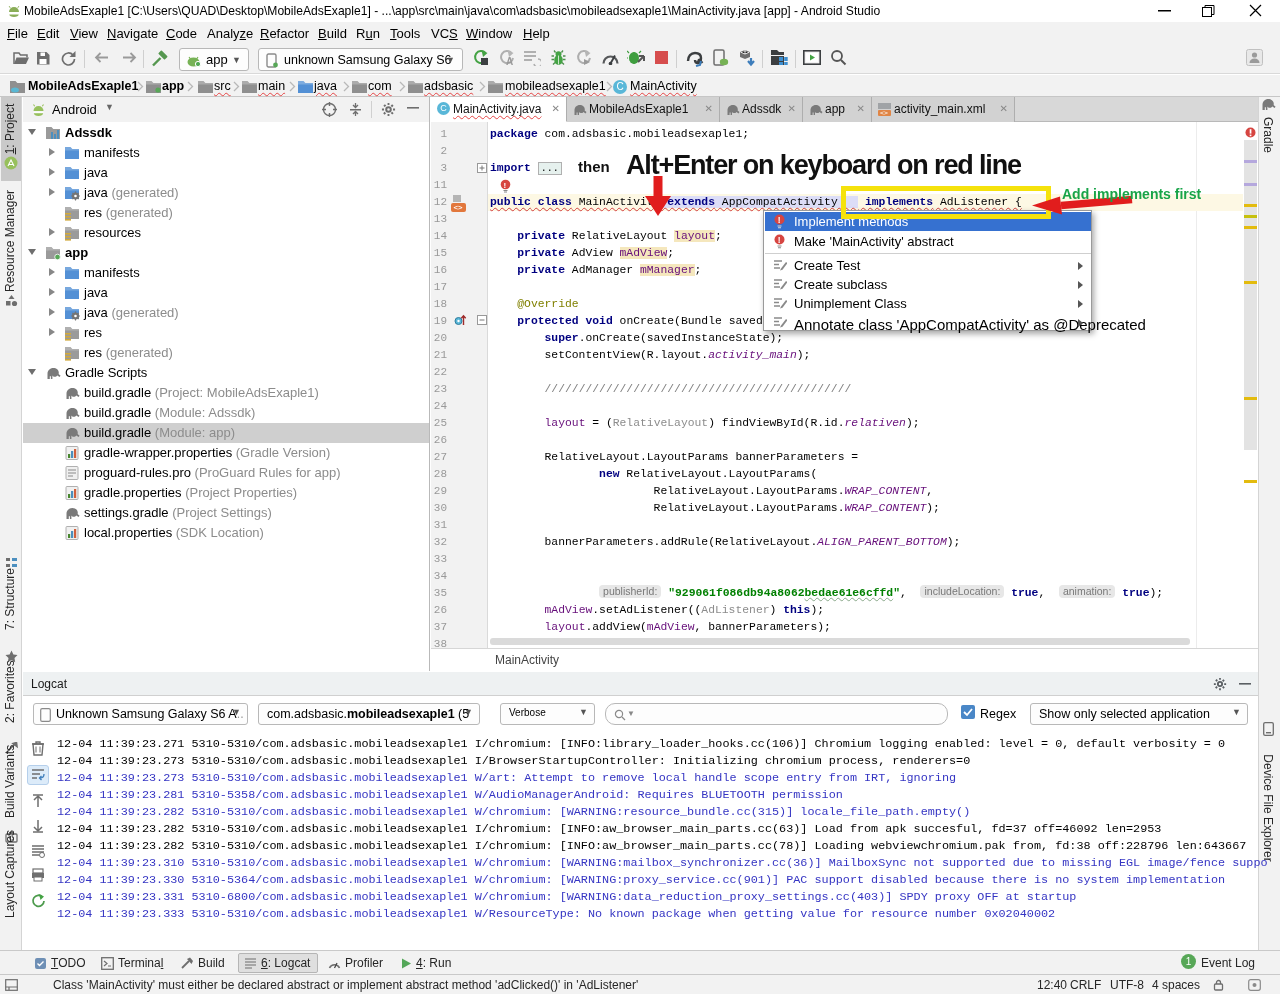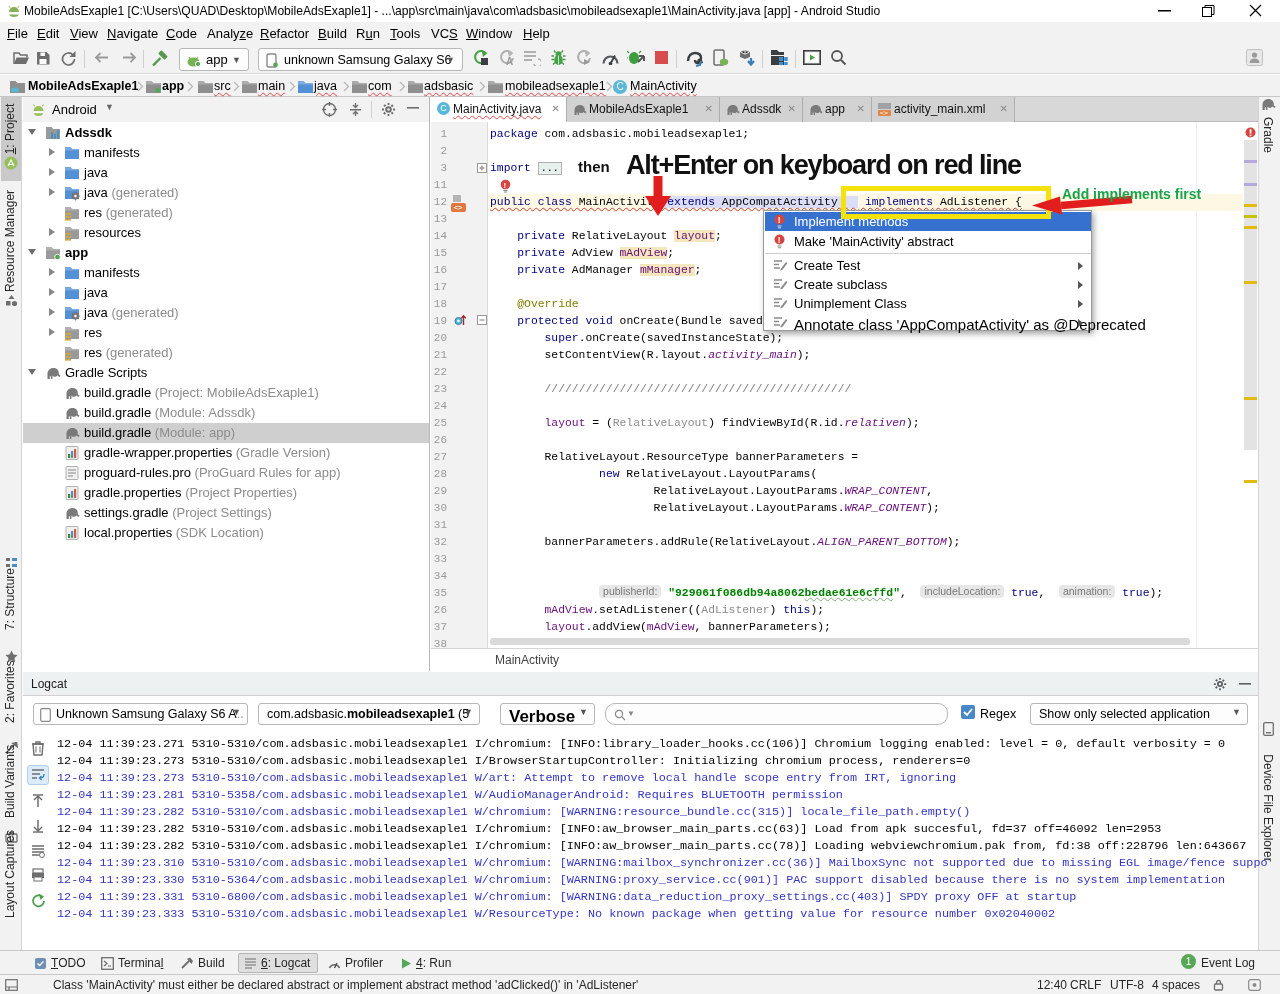--- a/index.html
+++ b/index.html
@@ -32,21 +32,21 @@
   
   #tabbar { left:431px; top:97px; width:827px; height:25px; background:#d8d8d8; border-bottom:1px solid #b9b9b9; }
   .tab { position:absolute; top:0; height:25px; background:#d2d2d2; border-right:1px solid #aeaeae; font-size:12px; color:#111; }
   .tab.sel { background:#fff; border-bottom:1px solid #fff; height:25px; }
   .tab .txt { position:absolute; left:22px; top:5px; white-space:nowrap; }
   .tab .x { position:absolute; top:6px; right:6px; color:#888; font-size:10px; }
   #editor { left:431px; top:122px; width:827px; height:526px; background:#fff; overflow:hidden; }
   #gutter { position:absolute; left:0; top:0; width:57px; height:526px; background:#f2f2f2; border-right:1px solid #dadada; }
   .lnum { position:absolute; right:40px; font-size:11px; color:#999999; font-family:"Liberation Mono",monospace; line-height:17px; }
   .cl { position:absolute; left:59px; font-size:11.37px; line-height:17px; font-family:"Liberation Mono",monospace; white-space:pre; color:#000; }
-  .kw { color:#000080; font-weight:normal; }
+  .kw { color:#000080; font-weight:bold; }
   .fld { color:#660E7A; }
   .cst { color:#660E7A; font-style:italic; }
   .str { color:#008000; font-weight:bold; }
   .com { color:#808080; }
   .ann { color:#808000; }
   .gry { color:#8c8c8c; }
   .pill { display:inline-block; background:#e7e7e7; color:#787878; border-radius:4px; font-family:"Liberation Sans",sans-serif; font-size:10.5px; padding:0 4px; line-height:13px; vertical-align:1px; }
   .whl { background:#f5e7bd; }
   .rwavy { text-decoration:underline; text-decoration-style:wavy; text-decoration-color:#e54545; text-decoration-thickness:1px; text-underline-offset:2px; }
   #ebread { left:431px; top:648px; width:827px; height:23px; background:#fff; border-top:1px solid #d6d6d6; font-size:12px; color:#454545; }
@@ -612,21 +612,21 @@
     <div class="cl" style="top:72px;"><span class="rwavy" style="text-decoration-color:#d23f3f;"><span class="kw">public</span> <span class="kw">class</span> MainActivity<span style="background:#dcddf7;"> <span class="kw">extends</span> AppCompatActivity   </span> <span class="kw">implements</span> AdListener {</span></div>
     <div class="cl" style="top:106px;">    <span class="kw">private</span> RelativeLayout <span class="fld whl">layout</span>;</div>
     <div class="cl" style="top:123px;">    <span class="kw">private</span> AdView <span class="fld whl">mAdView</span>;</div>
     <div class="cl" style="top:140px;">    <span class="kw">private</span> AdManager <span class="fld whl">mManager</span>;</div>
     <div class="cl" style="top:174px;">    <span class="ann">@Override</span></div>
     <div class="cl" style="top:191px;">    <span class="kw">protected</span> <span class="kw">void</span> onCreate(Bundle savedInstanceState) {</div>
     <div class="cl" style="top:208px;">        <span class="kw">super</span>.onCreate(savedInstanceState);</div>
     <div class="cl" style="top:225px;">        setContentView(R.layout.<span class="cst">activity_main</span>);</div>
     <div class="cl" style="top:259px;">        <span class="com">/////////////////////////////////////////////</span></div>
     <div class="cl" style="top:293px;">        <span class="fld">layout</span> = (<span class="gry">RelativeLayout</span>) findViewById(R.id.<span class="cst">relativen</span>);</div>
-    <div class="cl" style="top:327px;">        RelativeLayout.ResourceType bannerParameters =</div>
+    <div class="cl" style="top:327px;">        RelativeLayout.LayoutParams bannerParameters =</div>
     <div class="cl" style="top:344px;">                <span class="kw">new</span> RelativeLayout.LayoutParams(</div>
     <div class="cl" style="top:361px;">                        RelativeLayout.LayoutParams.<span class="cst">WRAP_CONTENT</span>,</div>
     <div class="cl" style="top:378px;">                        RelativeLayout.LayoutParams.<span class="cst">WRAP_CONTENT</span>);</div>
     <div class="cl" style="top:412px;">        bannerParameters.addRule(RelativeLayout.<span class="cst">ALIGN_PARENT_BOTTOM</span>);</div>
     <div class="cl" style="top:463px;">                <span class="pill">publisherId:</span> <span class="str">"929061f086db94a8062<span style="text-decoration:underline wavy #8aa88a 1px;">bedae61e6cffd</span>"</span>,  <span class="pill">includeLocation:</span> <span class="kw">true</span>,  <span class="pill">animation:</span> <span class="kw">true</span>);</div>
     <div class="cl" style="top:480px;">        <span class="fld">mAdView</span>.setAdListener((<span class="gry">AdListener</span>) <span class="kw">this</span>);</div>
     <div class="cl" style="top:497px;">        <span class="fld">layout</span>.addView(<span class="fld">mAdView</span>, bannerParameters);</div>
 <div id="gutter">
       <div class="lnum" style="top:4px;">1</div>
       <div class="lnum" style="top:21px;">2</div>
@@ -780,21 +780,21 @@
         <rect x="0.7" y="0.7" width="9.6" height="12.6" rx="1.4" fill="none" stroke="#8a8a8a" stroke-width="1.2"></rect>
       </svg>
       <span style="position:absolute;left:22px;top:3px;font-size:12.5px;">Unknown Samsung Galaxy S6 A<span style="color:#999">..</span></span>
       <span style="position:absolute;right:6px;top:3px;color:#555;font-size:9px;">▼</span>
     </div>
 <div class="combo" style="left:235px;top:31px;width:222px;height:22px;">
       <span style="position:absolute;left:8px;top:3px;font-size:12.5px;">com.adsbasic.<b>mobileadsexaple1</b> (5</span>
       <span style="position:absolute;right:6px;top:3px;color:#555;font-size:9px;">▼</span>
     </div>
 <div class="combo" style="left:477px;top:31px;width:95px;height:22px;">
-      <span style="position:absolute;left:8px;top:3px;font-size:17px;font-weight:bold;">Verbose</span>
+      <span style="position:absolute;left:8px;top:3px;font-size:10px;">Verbose</span>
       <span style="position:absolute;right:6px;top:3px;color:#555;font-size:9px;">▼</span>
     </div>
 <div class="combo" style="left:582px;top:31px;width:343px;height:22px;border-radius:10px;">
       <svg style="position:absolute;left:8px;top:5px;" width="12" height="12" viewBox="0 0 12 12">
         <circle cx="5" cy="5" r="3.6" fill="none" stroke="#8a8a8a" stroke-width="1.2"></circle>
         <path d="M8 8l3 3" stroke="#8a8a8a" stroke-width="1.2"></path>
       </svg>
       <span style="position:absolute;left:21px;top:5px;color:#888;font-size:8px;">▼</span>
     </div>
 <div style="position:absolute;left:938px;top:33px;width:14px;height:14px;background:#4a87c7;border-radius:2px;"><svg width="14" height="14" viewBox="0 0 14 14">

